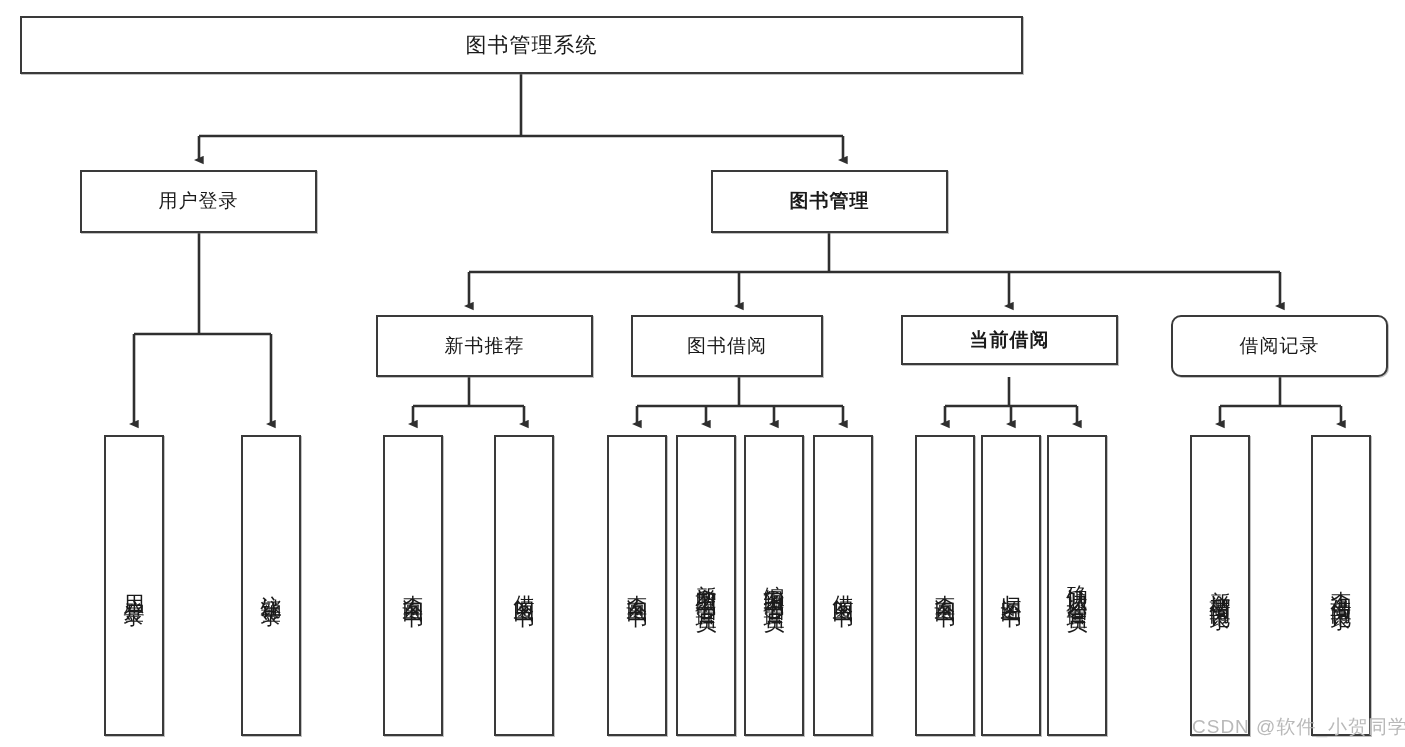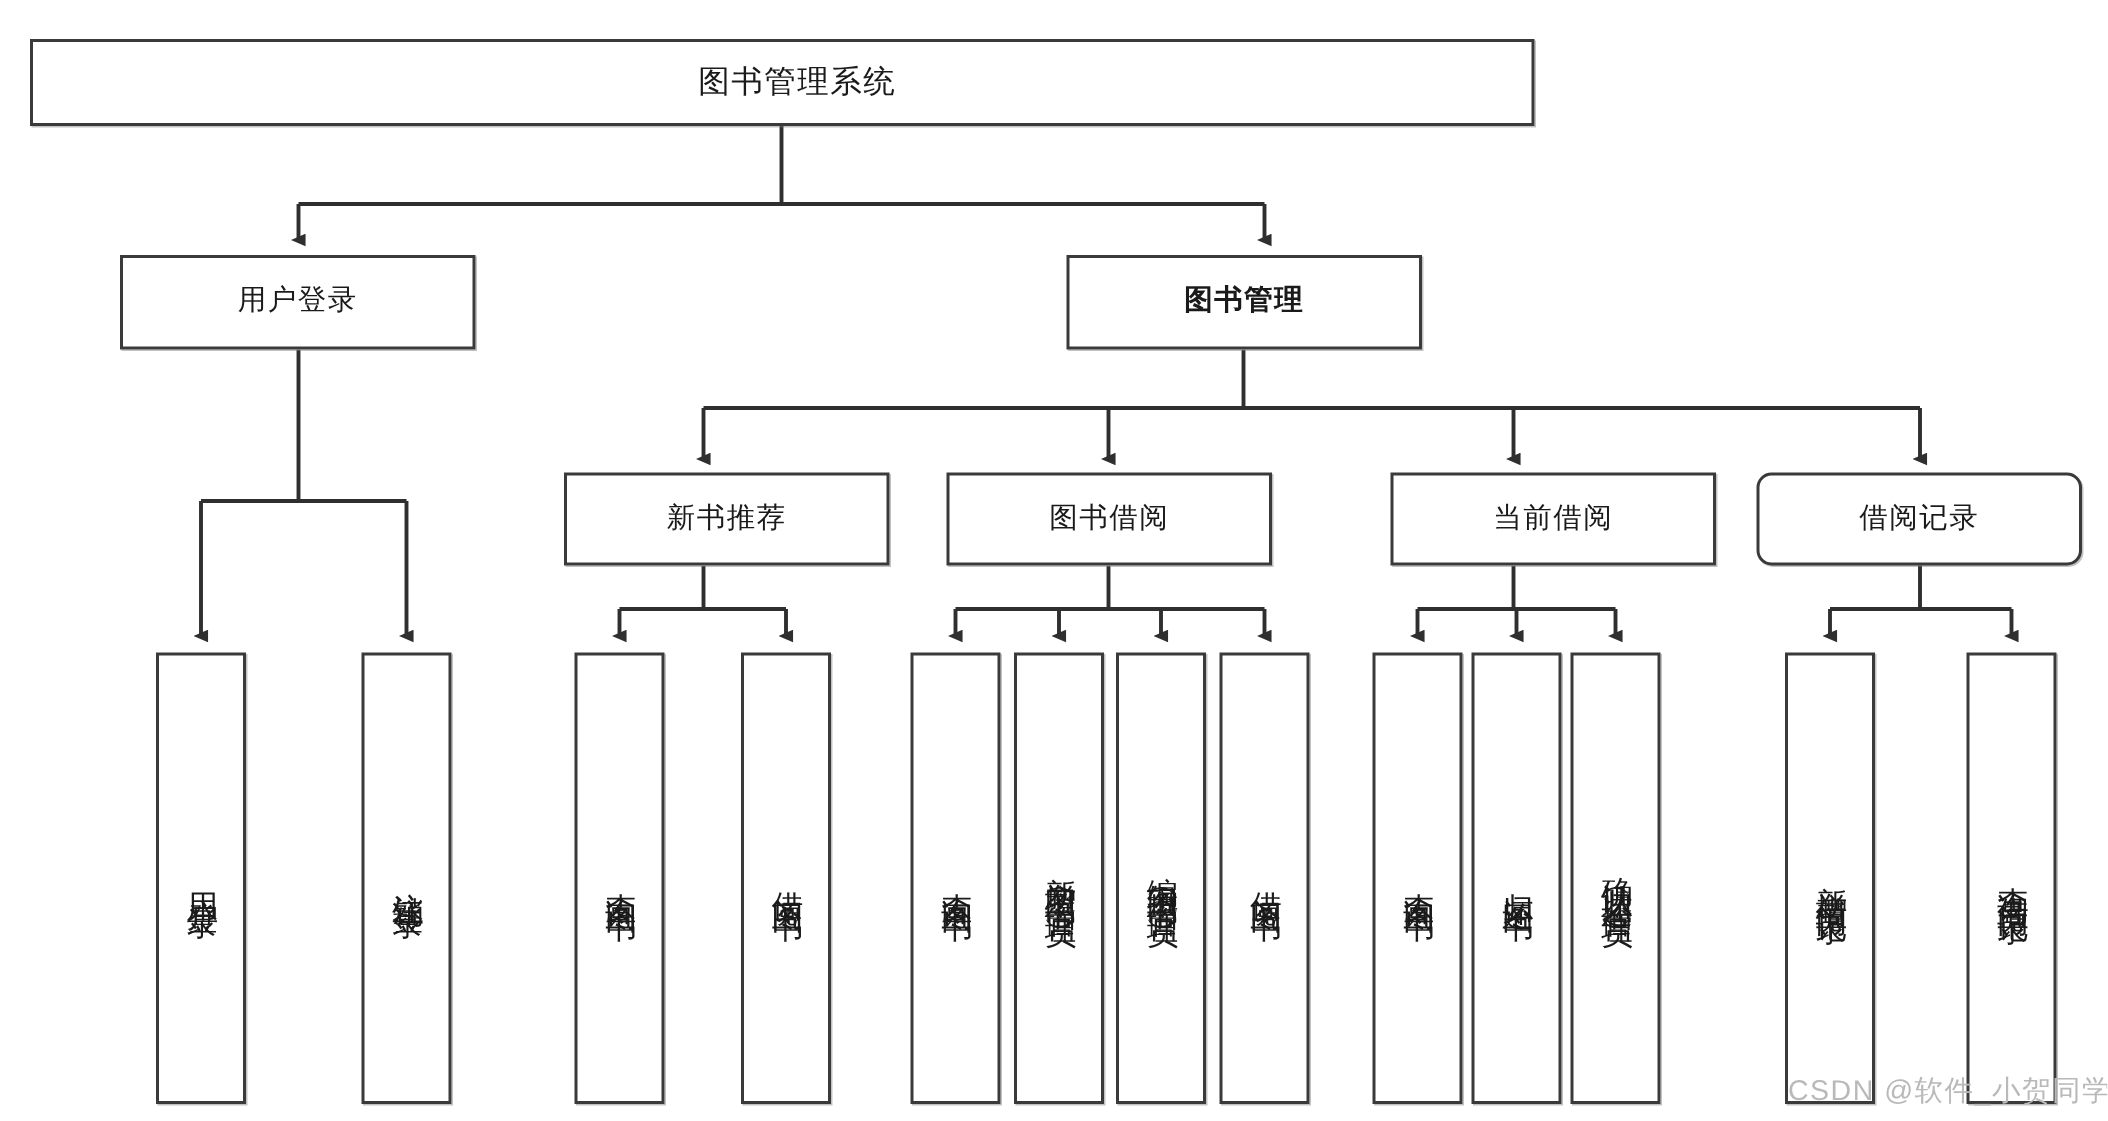--- a/index.html
+++ b/index.html
@@ -118,38 +118,38 @@
       <path d="M1011,406 L1011,424" marker-end="url(#arrow)"></path>
       <path d="M1077,406 L1077,424" marker-end="url(#arrow)"></path>
 
       <path d="M1280,377 L1280,406"></path>
       <path d="M1220,406 L1341,406"></path>
       <path d="M1220,406 L1220,424" marker-end="url(#arrow)"></path>
       <path d="M1341,406 L1341,424" marker-end="url(#arrow)"></path>
     </g>
   </svg>
 
-  <div class="node root" style="left:20px; top:26px; width:1003px; height:58px;padding-left:20px;">
+  <div class="node root" style="left:20px; top:16px; width:1003px; height:58px;padding-left:20px;">
     <span class="label">图书管理系统</span>
   </div>
 
   <div class="node lvl1" style="left:80px; top:170px; width:237px; height:63px;">
     <span class="label">用户登录</span>
   </div>
   <div class="node lvl1" style="left:711px; top:170px; width:237px; height:63px;font-weight:bold;">
     <span class="label">图书管理</span>
   </div>
 
   <div class="node lvl2" style="left:376px; top:315px; width:217px; height:62px;">
     <span class="label">新书推荐</span>
   </div>
-  <div class="node lvl2" style="left:631px; top:315px; width:217px; height:62px;">
+  <div class="node lvl2" style="left:631px; top:315px; width:192px; height:62px;">
     <span class="label">图书借阅</span>
   </div>
-  <div class="node lvl2" style="left:927px; top:315px; width:217px; height:62px;">
+  <div class="node lvl2" style="left:901px; top:315px; width:217px; height:50px;font-weight:bold;">
     <span class="label">当前借阅</span>
   </div>
   <div class="node lvl2" style="left:1171px; top:315px; width:217px; height:62px;border-radius:10px;">
     <span class="label">借阅记录</span>
   </div>
 
   <div class="node leaf" style="left:104px; top:435px; width:60px; height:301px;">
     <span class="label">用户登录</span>
   </div>
   <div class="node leaf" style="left:241px; top:435px; width:60px; height:301px;">

